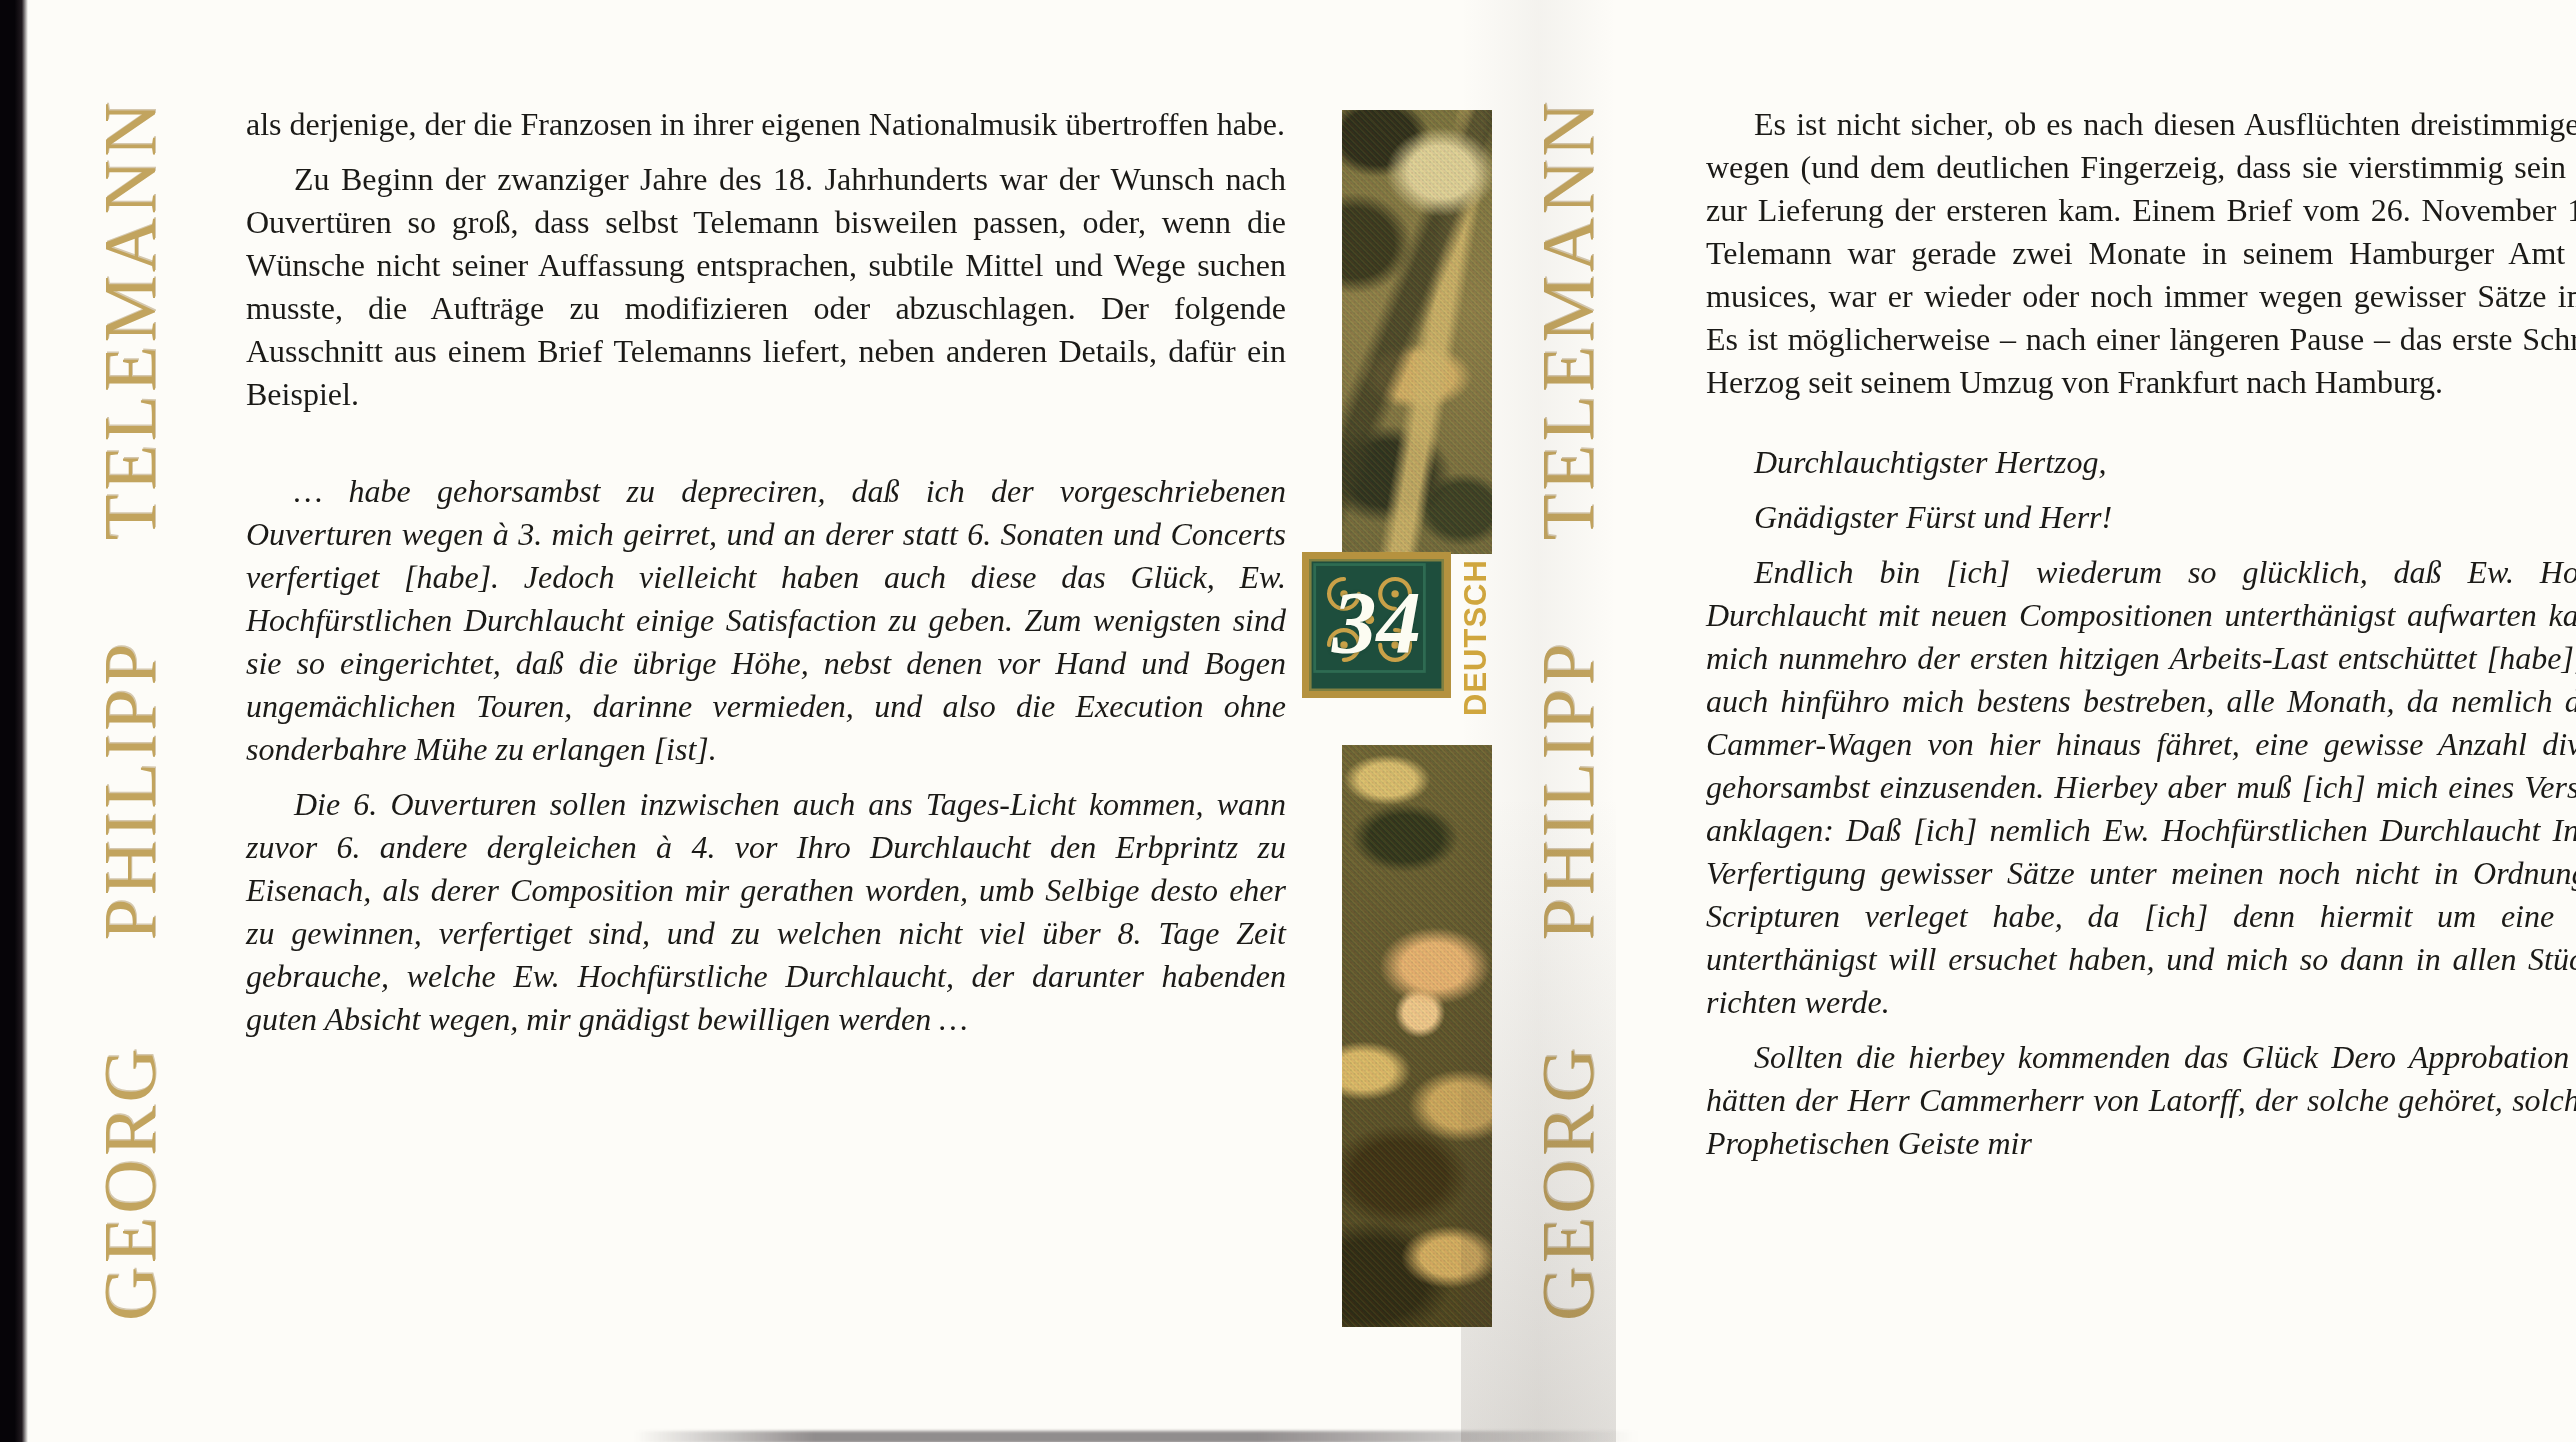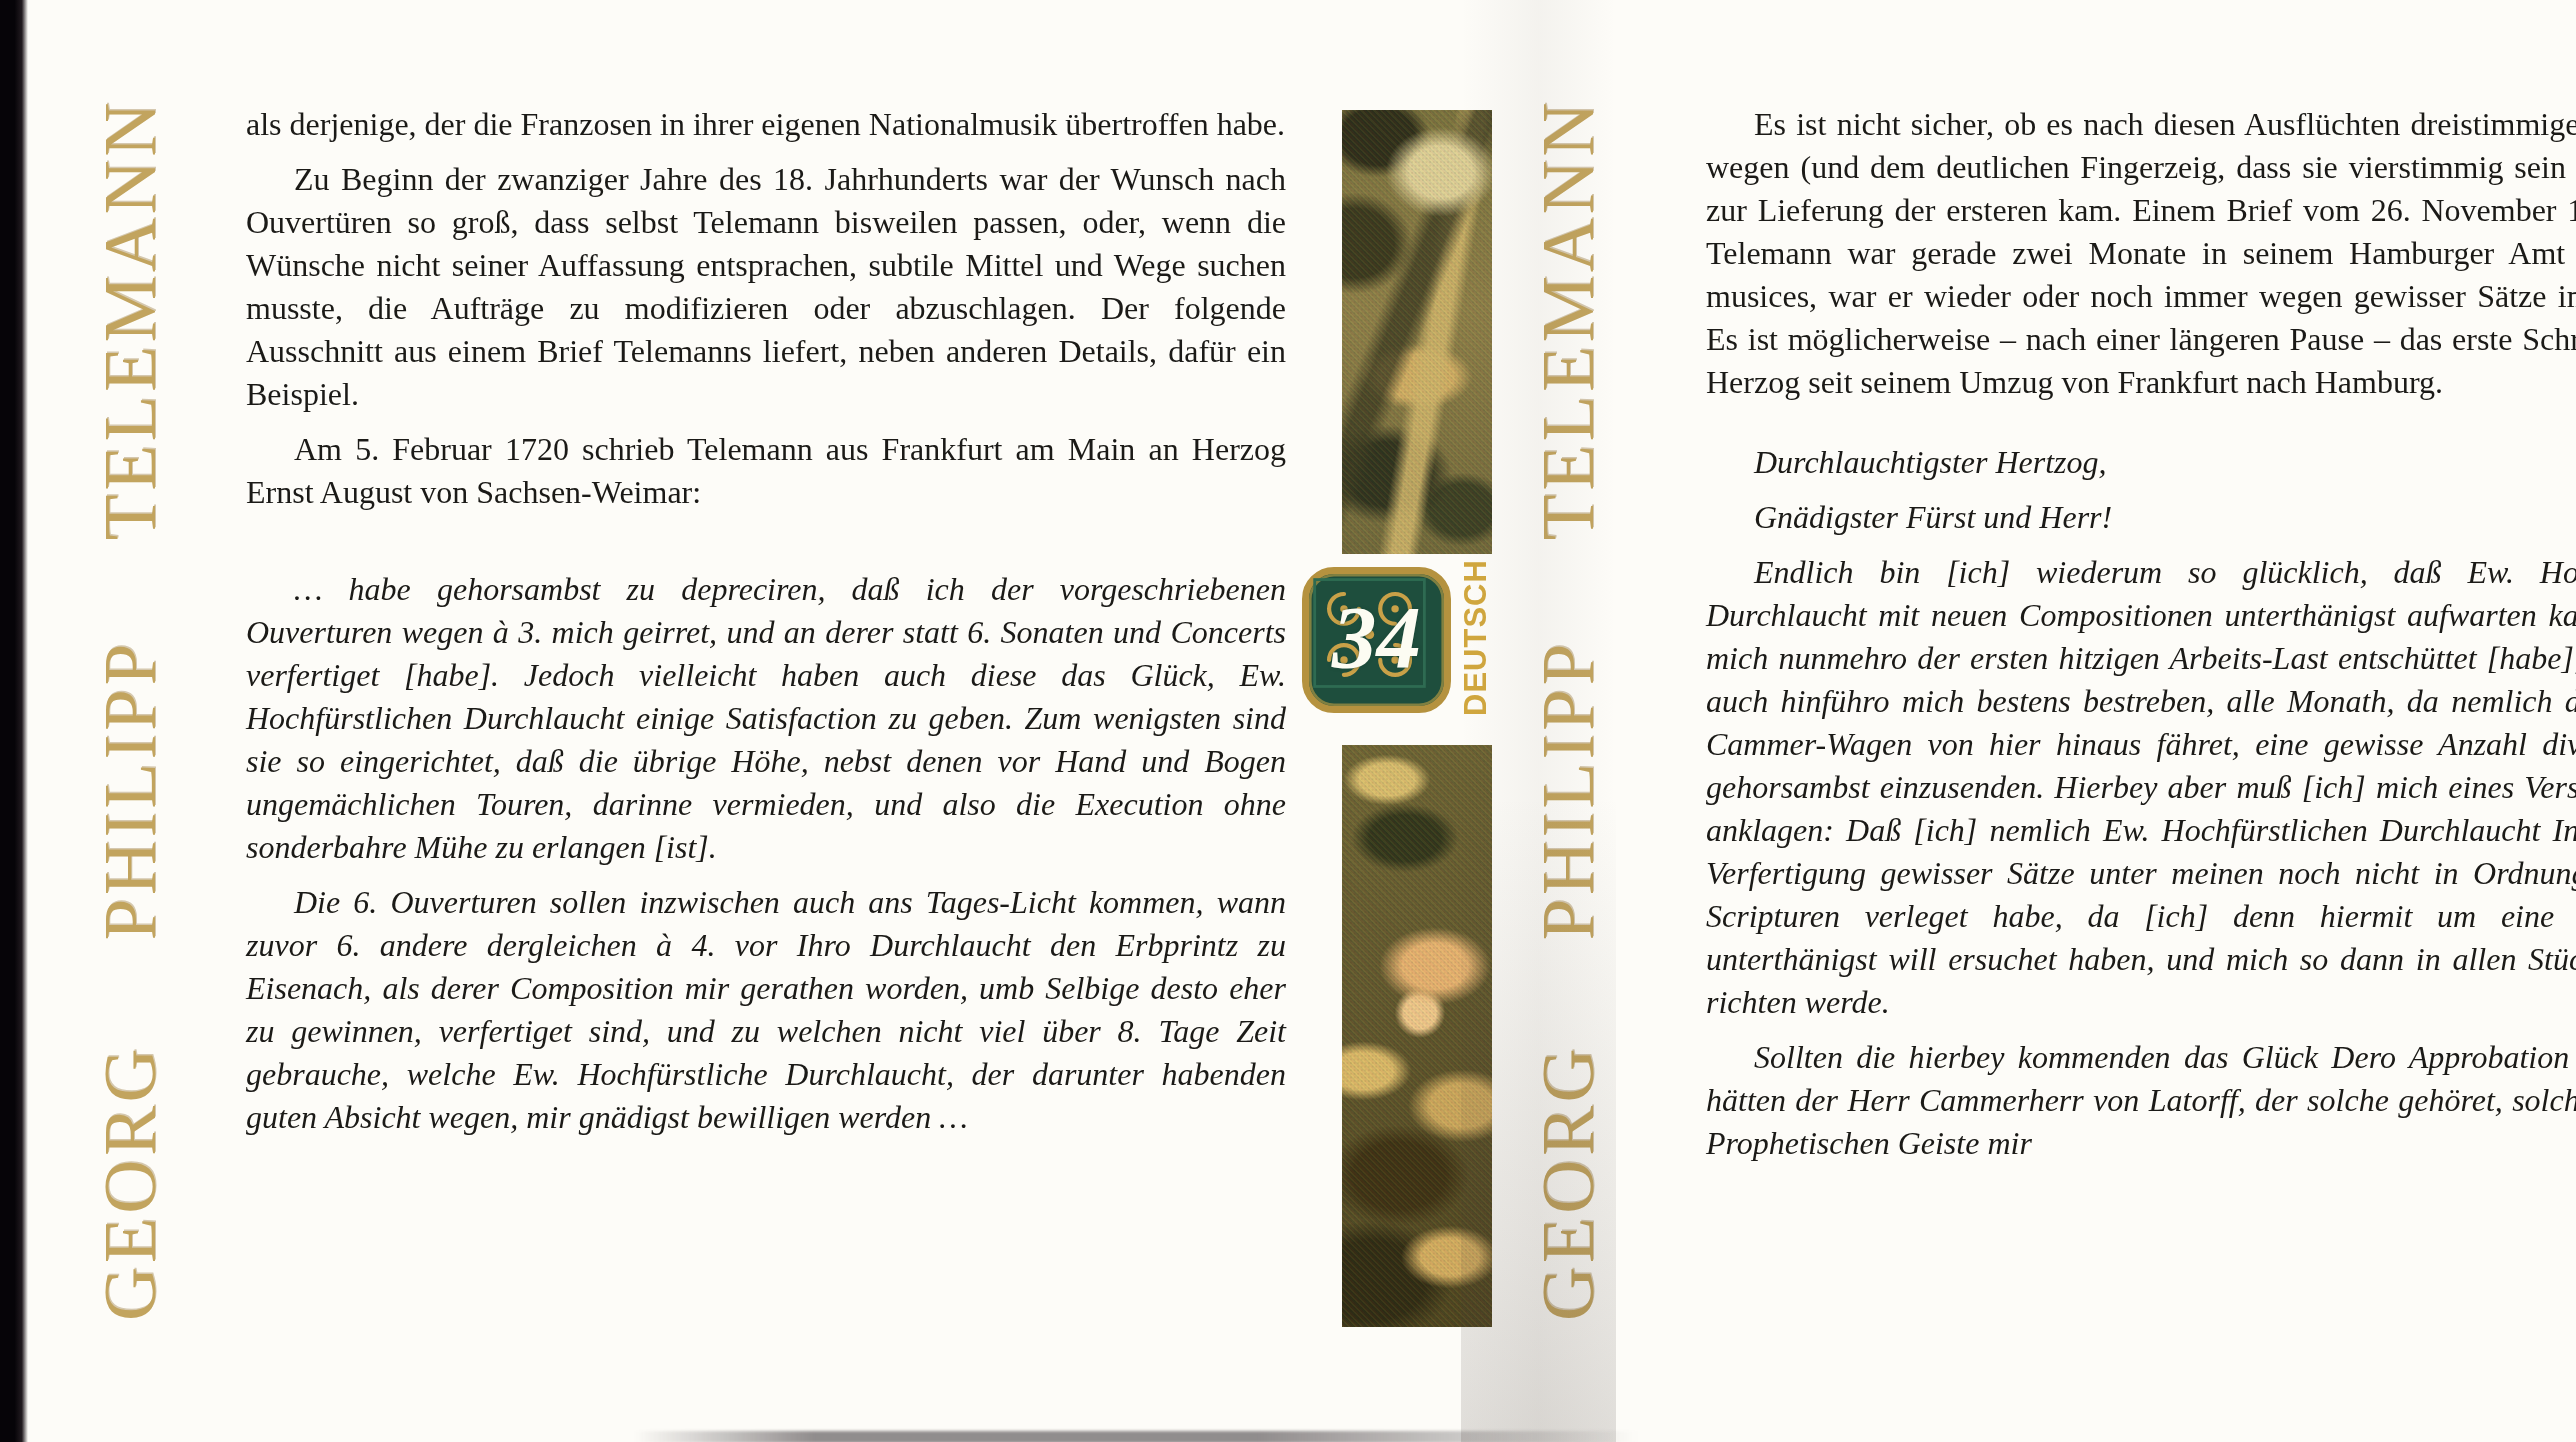--- a/index.html
+++ b/index.html
@@ -94,41 +94,40 @@
     position:absolute; width:149px; height:146px; box-sizing:border-box;
     border:7.7px solid #b5923f; background:#1e4e3d;
     box-shadow:inset 0 0 0 2.6px rgba(210,170,70,.55);
   }
   .badge svg{position:absolute; inset:0; width:100%; height:100%;}
   .badge .num{
     position:absolute; inset:0; display:flex; align-items:center; justify-content:center;
     font-style:italic; font-size:89px; font-weight:bold; color:#fcfcf2;
     text-shadow:0 0 3.1px rgba(20,60,45,.6); transform:translateY(-3.1px);
   }
-  .badge-left{left:1302px; top:567px;border-radius:32px;}
+  .badge-left{left:1302px; top:552px;}
   .label-left{left:1454px; top:560px;}
   .name-left{left:83px;}
   .name-right{left:1521px;}
   .col-left{left:234px;}
   .col-right{left:1694px;}
 </style>
 </head>
 <body>
 
 <div class="canvas">
 
   <div class="scan-edge-left"></div>
 
   <section>
     <div class="vertical-name name-left">GEORG PHILIPP TELEMANN</div>
 
     <div class="text-col col-left">
       <p class="roman">als derjenige, der die Franzosen in ihrer eigenen Nationalmusik übertroffen habe.</p>
       <p class="roman indent">Zu Beginn der zwanziger Jahre des 18. Jahrhunderts war der Wunsch nach Ouvertüren so groß, dass selbst Telemann bisweilen passen, oder, wenn die Wünsche nicht seiner Auffassung entsprachen, subtile Mittel und Wege suchen musste, die Aufträge zu modifizieren oder abzuschlagen. Der folgende Ausschnitt aus einem Brief Telemanns liefert, neben anderen Details, dafür ein Beispiel.</p>
-      <p class="roman indent">Am 5. Februar 1720 schrieb Telemann aus Frankfurt am Main an Herzog Ernst August von Sachsen-Weimar:</p>
       <p class="italic indent gap">… habe gehorsambst zu depreciren, daß ich der vorgeschriebenen Ouverturen wegen à 3. mich geirret, und an derer statt 6. Sonaten und Concerts verfertiget [habe]. Jedoch vielleicht haben auch diese das Glück, Ew. Hochfürstlichen Durchlaucht einige Satisfaction zu geben. Zum wenigsten sind sie so eingerichtet, daß die übrige Höhe, nebst denen vor Hand und Bogen ungemächlichen Touren, darinne vermieden, und also die Execution ohne sonderbahre Mühe zu erlangen [ist].</p>
       <p class="italic indent">Die 6. Ouverturen sollen inzwischen auch ans Tages-Licht kommen, wann zuvor 6. andere dergleichen à 4. vor Ihro Durchlaucht den Erbprintz zu Eisenach, als derer Composition mir gerathen worden, umb Selbige desto eher zu gewinnen, verfertiget sind, und zu welchen nicht viel über 8. Tage Zeit gebrauche, welche Ew. Hochfürstliche Durchlaucht, der darunter habenden guten Absicht wegen, mir gnädigst bewilligen werden …</p>
     </div>
 
     <figure class="art art-top-left"></figure>
 
     <div class="badge badge-left">
       <svg viewBox="0 0 290 284">
         <rect x="12" y="12" width="236" height="230" fill="none" stroke="#2e6b52" stroke-width="6"></rect>
         <g fill="none" stroke="#c9a148" stroke-width="9" stroke-linecap="round">

